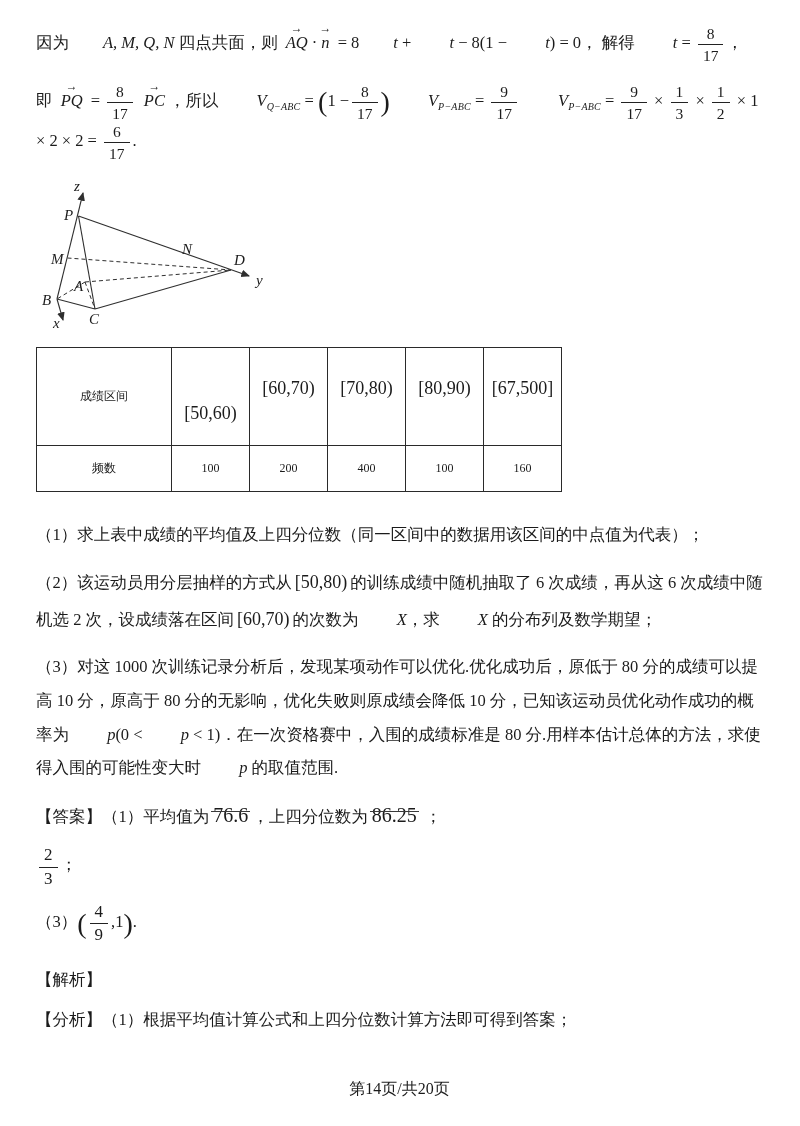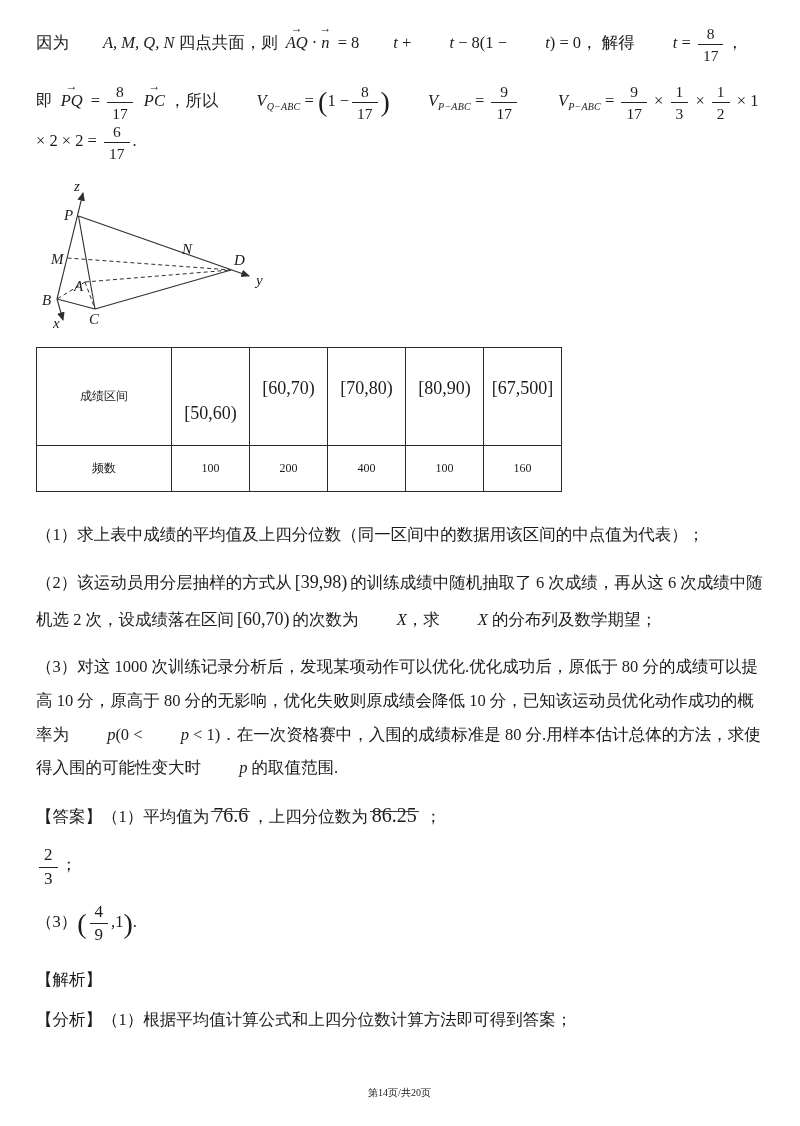--- a/index.html
+++ b/index.html
@@ -34,21 +34,21 @@
                     font-size:12px; }
   .score-table .row-head td { height:98px; }
   .score-table .row-data td { height:46px; }
   .score-table td.ivl { font-size:18px; padding-bottom:16px; }
   .score-table td.ivl-low { padding:34px 0 0;margin-top:16px; }
 
   .ansline { font-size:16.5px; line-height:1.7; margin-top:13px; }
   .strike { position:relative; font-size:20px; margin:0 4px; display:inline-block; }
   .strike::after { content:""; position:absolute; left:-2px; right:-2px; top:38%;
                    border-top:1.4px solid #3a3a3a; }
-  .footer { position:absolute; left:0; right:1px; bottom:26px; text-align:center; font-size:10px; }
+  .footer { position:absolute; left:0; right:1px; bottom:26px; text-align:center; font-size:16px; }
 </style>
 </head>
 <body>
 
 <div class="content">
 
   <div class="fline">
     <span>因为</span><span class="it">A, M, Q, N</span>
     <span>四点共面，则</span>
     <span class="vec">AQ</span><span>·</span><span class="vec">n</span>
@@ -142,21 +142,21 @@
         <td>400</td>
         <td>100</td>
         <td>160</td>
       </tr>
     </tbody>
   </table>
 
   <p class="para" style="margin-top:26px">（1）求上表中成绩的平均值及上四分位数（同一区间中的数据用该区间的中点值为代表）；</p>
 
   <p class="para">
-    <span>（2）该运动员用分层抽样的方式从</span><span class="interval-inline">[39,98)</span><span>的训练成绩中随机抽取了 6 次成绩，再从这 6 次成绩中随机选 2 次，设成绩落在区间</span><span class="interval-inline">[60,70)</span><span>的次数为</span>
+    <span>（2）该运动员用分层抽样的方式从</span><span class="interval-inline">[50,80)</span><span>的训练成绩中随机抽取了 6 次成绩，再从这 6 次成绩中随机选 2 次，设成绩落在区间</span><span class="interval-inline">[60,70)</span><span>的次数为</span>
     <span class="it">X</span><span>，求</span>
     <span class="it">X</span>
     <span>的分布列及数学期望；</span>
   </p>
 
   <p class="para">
     <span>（3）对这 1000 次训练记录分析后，发现某项动作可以优化.优化成功后，原低于 80 分的成绩可以提高 10 分，原高于 80 分的无影响，优化失败则原成绩会降低 10 分，已知该运动员优化动作成功的概率为</span>
     <span class="it">p</span><span>(0 &lt; </span><span class="it">p</span><span> &lt; 1)</span><span>．在一次资格赛中，入围的成绩标准是 80 分.用样本估计总体的方法，求使得入围的可能性变大时</span>
     <span class="it">p</span>
     <span>的取值范围.</span>

